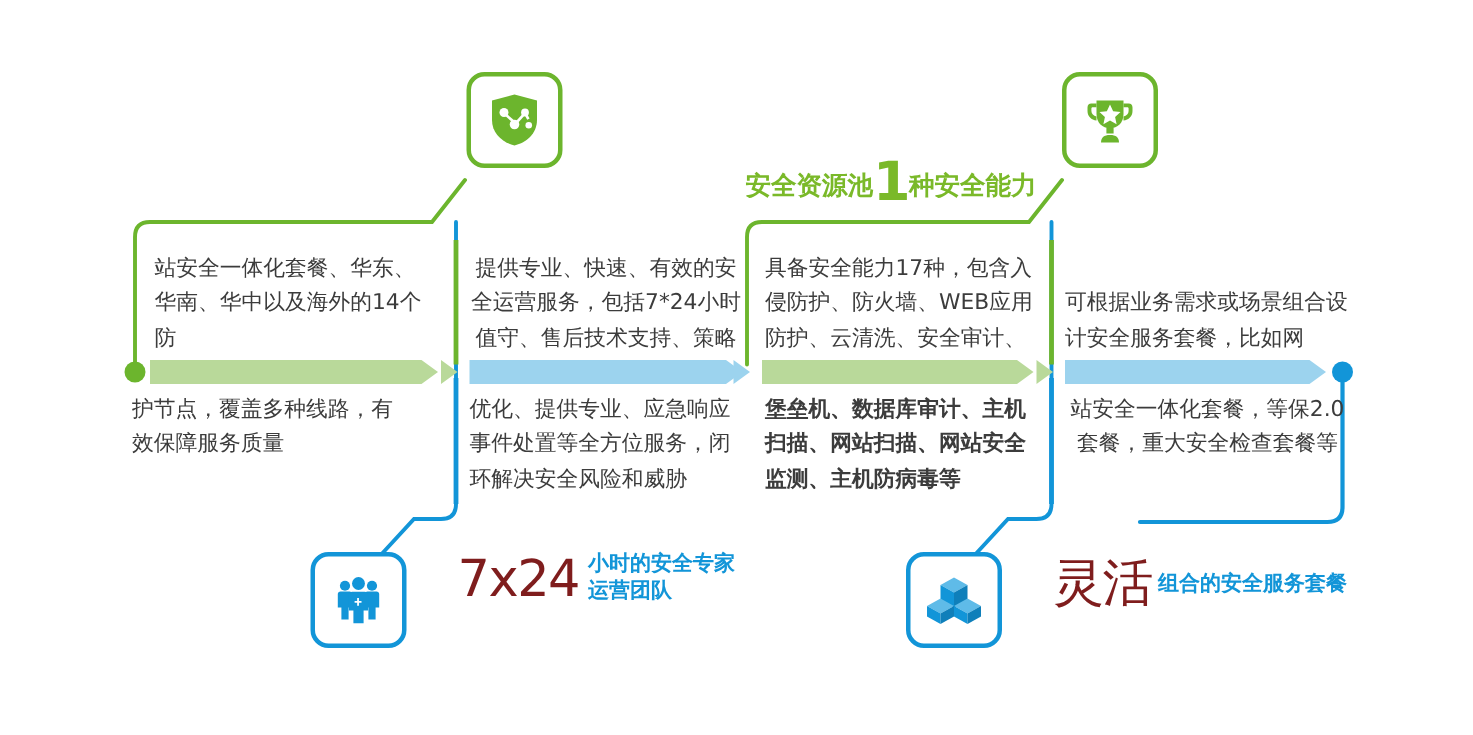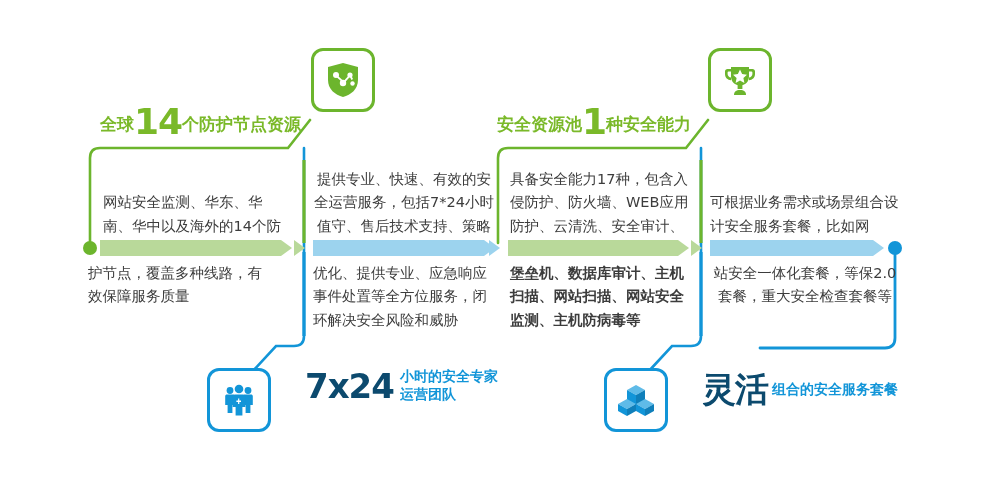--- a/index.html
+++ b/index.html
@@ -12,21 +12,21 @@
             align-items:center;justify-content:center;}
   .icon-box.green{border:3px solid #6cb52d;}
   .icon-box.blue{border:3px solid #1295d8;}
 
   .headline{position:absolute;white-space:nowrap;line-height:1;}
   .headline .hl-pre,.headline .hl-post{font-weight:bold;font-size:17px;letter-spacing:0px;}
   .headline .hl-num{font-weight:bold;font-size:36px;letter-spacing:-1px;vertical-align:-4px;}
   .headline.green .hl-pre,.headline.green .hl-post,.headline.green .hl-num{color:#7ab929;}
 
   .headline-b{position:absolute;white-space:nowrap;line-height:1;display:flex;align-items:center;}
-  .headline-b .big{font-weight:bold;font-size:34px;color:#0c4a6e;letter-spacing:-1px;}
+  .headline-b .big{font-weight:normal;font-size:34px;color:#7f1d1d;letter-spacing:-1px;}
   .headline-b .small{font-weight:bold;font-size:14px;color:#1295d8;line-height:1.25;margin-left:6px;}
 
   .col-text{position:absolute;width:182px;color:#3c3c3c;font-size:14.5px;line-height:1.62;}
   .col-text .upper{position:absolute;bottom:0;left:0;width:182px;}
 
   .upper-wrap{position:absolute;width:182px;height:86px;}
   .lower-wrap{position:absolute;width:182px;height:86px;}
 </style>
 </head>
 <body>
@@ -123,44 +123,41 @@
       <polygon fill="#5fbbe8" points="9,16 18,21 9,26 0,21"></polygon>
       <polygon fill="#1295d8" points="0,21 9,26 9,33 0,28"></polygon>
       <polygon fill="#0f7fba" points="18,21 18,28 9,33 9,26"></polygon>
 
       <polygon fill="#5fbbe8" points="27,16 36,21 27,26 18,21"></polygon>
       <polygon fill="#1295d8" points="18,21 27,26 27,33 18,28"></polygon>
       <polygon fill="#0f7fba" points="36,21 36,28 27,33 27,26"></polygon>
     </svg>
   </div>
 
-  <div class="headline green" style="left:100px;top:104px;">
-    <span class="hl-pre">全球</span><span class="hl-num">14</span><span class="hl-post">个防护节点资源</span>
-  </div>
 
   <div class="headline green" style="left:497px;top:104px;">
     <span class="hl-pre">安全资源池</span><span class="hl-num">1</span><span class="hl-post">种安全能力</span>
   </div>
 
   <div class="headline-b" style="left:305px;top:368px;">
     <span class="big">7x24</span>
     <span class="small">
       <span>小时的安全专家</span><br>
       <span>运营团队</span>
     </span>
   </div>
 
   <div class="headline-b" style="left:702px;top:372px;">
     <span class="big">灵活</span>
     <span class="small" style="line-height:1;margin-left:4px;">组合的安全服务套餐</span>
   </div>
 
   <div class="upper-wrap" style="left:103px;top:152px;">
     <div class="col-text" style="left:0;bottom:0;top:auto;position:absolute;">
-      <div class="upper" style="position:static;">网站安全监测、华东、华南、华中以及海外的14个防</div>
+      <div class="upper" style="position:static;">站安全一体化套餐、华东、华南、华中以及海外的14个防</div>
     </div>
   </div>
   <div class="lower-wrap" style="left:88px;top:262px;">
     <div class="col-text" style="position:static;">护节点，覆盖多种线路，有效保障服务质量</div>
   </div>
 
   <div class="upper-wrap" style="left:313px;top:152px;height:86px;">
     <div class="col-text" style="left:0;bottom:0;top:auto;position:absolute;">
       <div class="upper" style="position:static;text-align:center;">提供专业、快速、有效的安全运营服务，包括7*24小时值守、售后技术支持、策略</div>
     </div>

